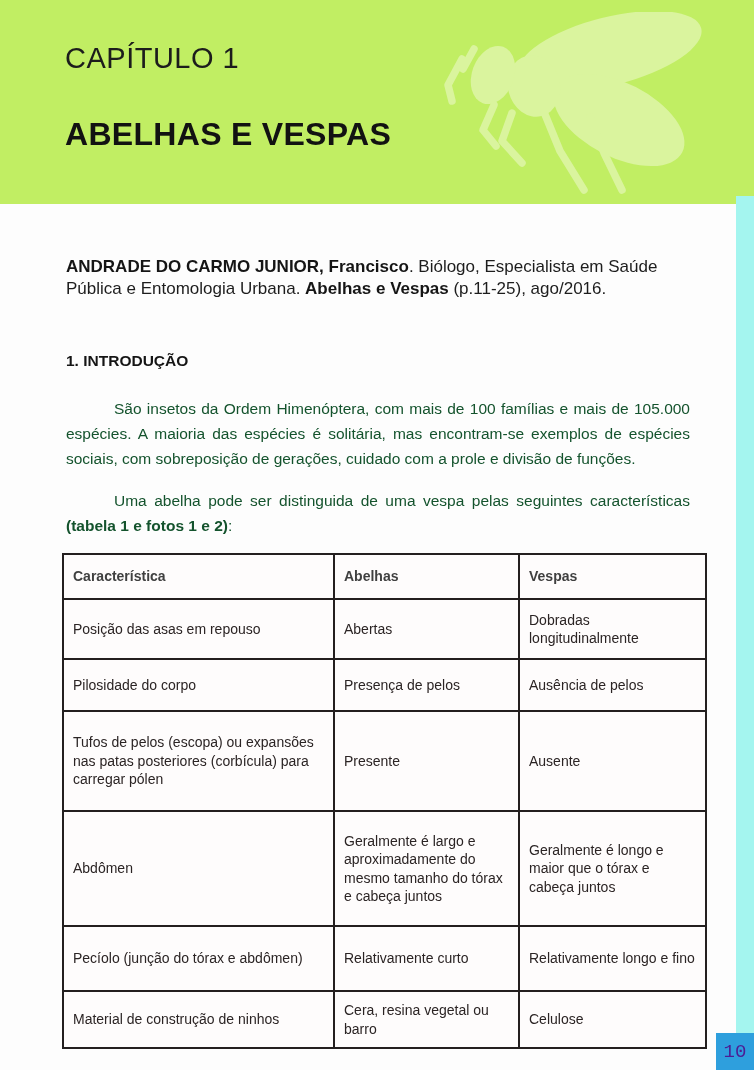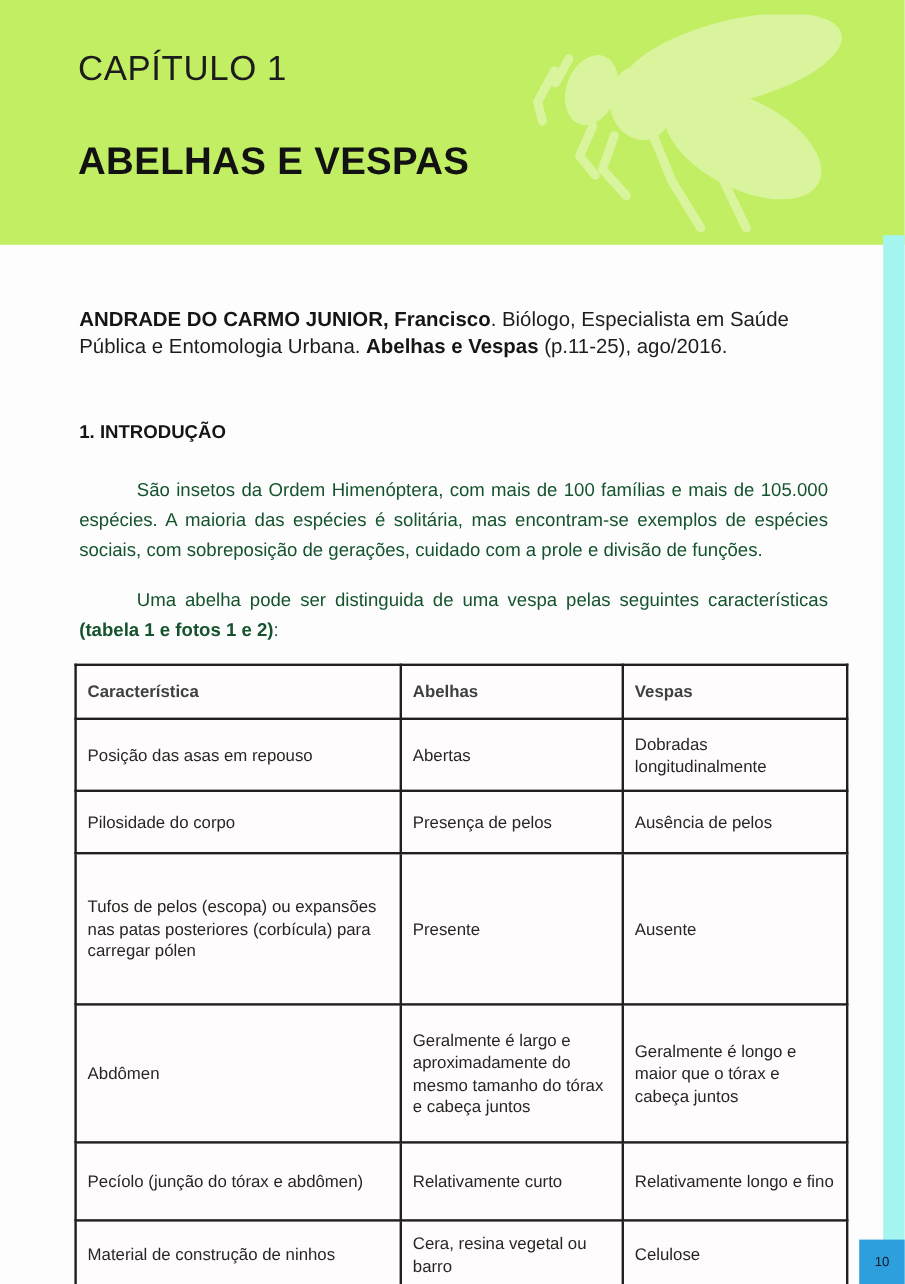--- a/index.html
+++ b/index.html
@@ -47,26 +47,27 @@
     position: absolute;
     top: 196px; right: 0; bottom: 0;
     width: 18px;
     background: #a4f5ef;
   }
   .page-badge {
     position: absolute;
     right: 0; bottom: 0;
     width: 38px; height: 37px;
     background: #2e9fdd;
-    color: #0f172a;
-    font-size: 11px;
+    color: #4c1d95;
+    font-size: 19px;
     display: flex;
     align-items: center;
     justify-content: center;
     z-index: 5;
+    font-family: Liberation Mono, monospace;
   }
 
   
   .content { position: absolute; top: 196px; left: 0; width: 754px; }
 
   .citation {
     margin: 60px 62px 0 66px;
     font-size: 17px;
     line-height: 22px;
     color: #1d1d1d;
@@ -108,21 +109,21 @@
     text-align: left;
     font-size: 14px;
     line-height: 18.5px;
     color: #2b2424;
     font-weight: 400;
   }
   table.compare th { font-weight: 700; color: #404040; }
   tr.h-row   { height: 45px; }
   tr.r-0 { height: 60px; }
   tr.r-1 { height: 52px; }
-  tr.r-2 { height: 126px; border-radius: 31px; }
+  tr.r-2 { height: 100px; border-radius: 31px; }
   tr.r-3 { height: 115px; }
   tr.r-4 { height: 65px; }
   tr.r-5 { height: 57px; }
 </style>
 </head>
 <body>
 
 <div class="chapter-band">
   <div class="chapter-label">CAPÍTULO 1</div>
   <div class="chapter-title">ABELHAS E VESPAS</div>

